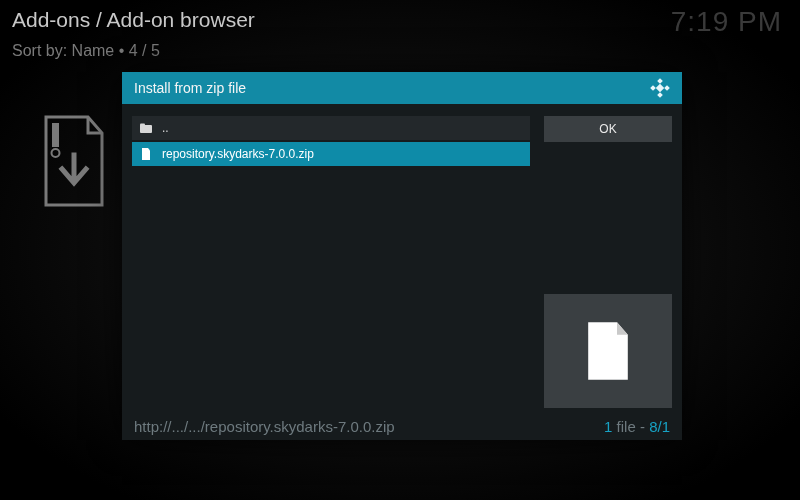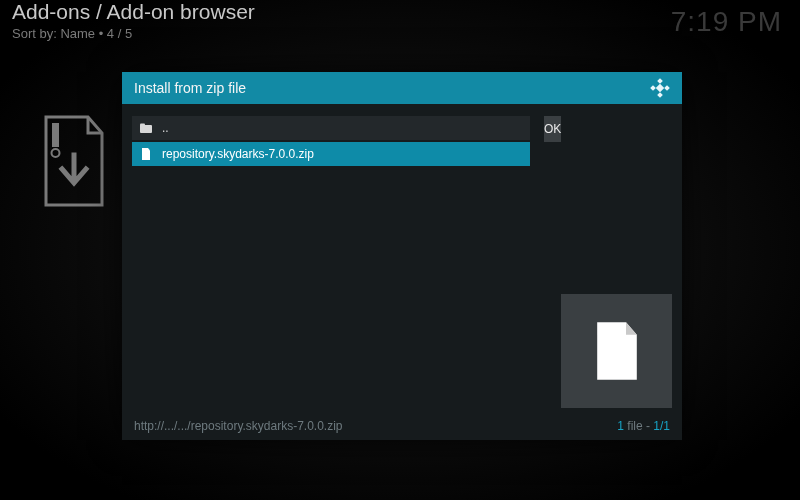--- a/index.html
+++ b/index.html
@@ -12,33 +12,33 @@
     position: relative;
     overflow: hidden;
   }
   .bg-layer {
     position: absolute;
     top: 0; left: 0; right: 0; bottom: 0;
     background: radial-gradient(ellipse at center, #151515 25%, #000 85%);
   }
   .header {
     position: absolute;
-    top: 0;
+    top: 8px;
     left: 12px;
     z-index: 2;
   }
   .breadcrumb {
     font-size: 21px;
     color: #c8c8c8;
     font-weight: 300;
   }
   .sortby {
-    font-size: 13px;
+    font-size: 16px;
     color: #7a7a7a;
-    margin-top: 2px;
+    margin-top: 10px;
   }
   .clock {
     position: absolute;
     top: 6px;
     right: 18px;
     font-size: 28px;
     font-weight: 300;
     color: #3a3a3a;
     letter-spacing: 1px;
     z-index: 2;
@@ -108,21 +108,21 @@
     color: #ffffff;
   }
   .list-row .row-icon {
     width: 12px;
     height: 12px;
     flex-shrink: 0;
   }
   .side-panel {
     width: 128px;
     display: flex;
-    flex-direction: row;
+    flex-direction: column;
   }
   .btn {
     height: 26px;
     background: #3a3f42;
     color: #eaeaea;
     font-size: 12px;
     display: flex;
     align-items: center;
     justify-content: center;
     margin-bottom: 8px;
@@ -136,21 +136,21 @@
     display: flex;
     align-items: center;
     justify-content: center;
     margin-bottom: 8px;
   }
   .dialog-footer {
     height: 24px;
     display: flex;
     align-items: center;
     padding: 0 12px 4px 12px;
-    font-size: 12px;
+    font-size: 15px;
     color: #6e7a7f;
   }
   .footer-right {
     margin-left: auto;
   }
   .footer-right .hi { color: #17a2c4; }
 </style>
 </head>
 <body>
 
@@ -217,16 +217,16 @@
           <path d="M8 4 H40 L52 18 V68 H8 Z" fill="#ffffff"></path>
           <path d="M40 4 L52 18 H40 Z" fill="#c9c9c9"></path>
         </svg>
       </div>
     </div>
   </div>
 
   <div class="dialog-footer">
     <span>http://.../.../repository.skydarks-7.0.0.zip</span>
     <span class="footer-right">
-      <span class="hi">1</span><span> file - </span><span class="hi">1/1</span>
+      <span class="hi">1</span><span> file - </span><span class="hi">8/1</span>
     </span>
   </div>
 </div>
 
 </body></html>

